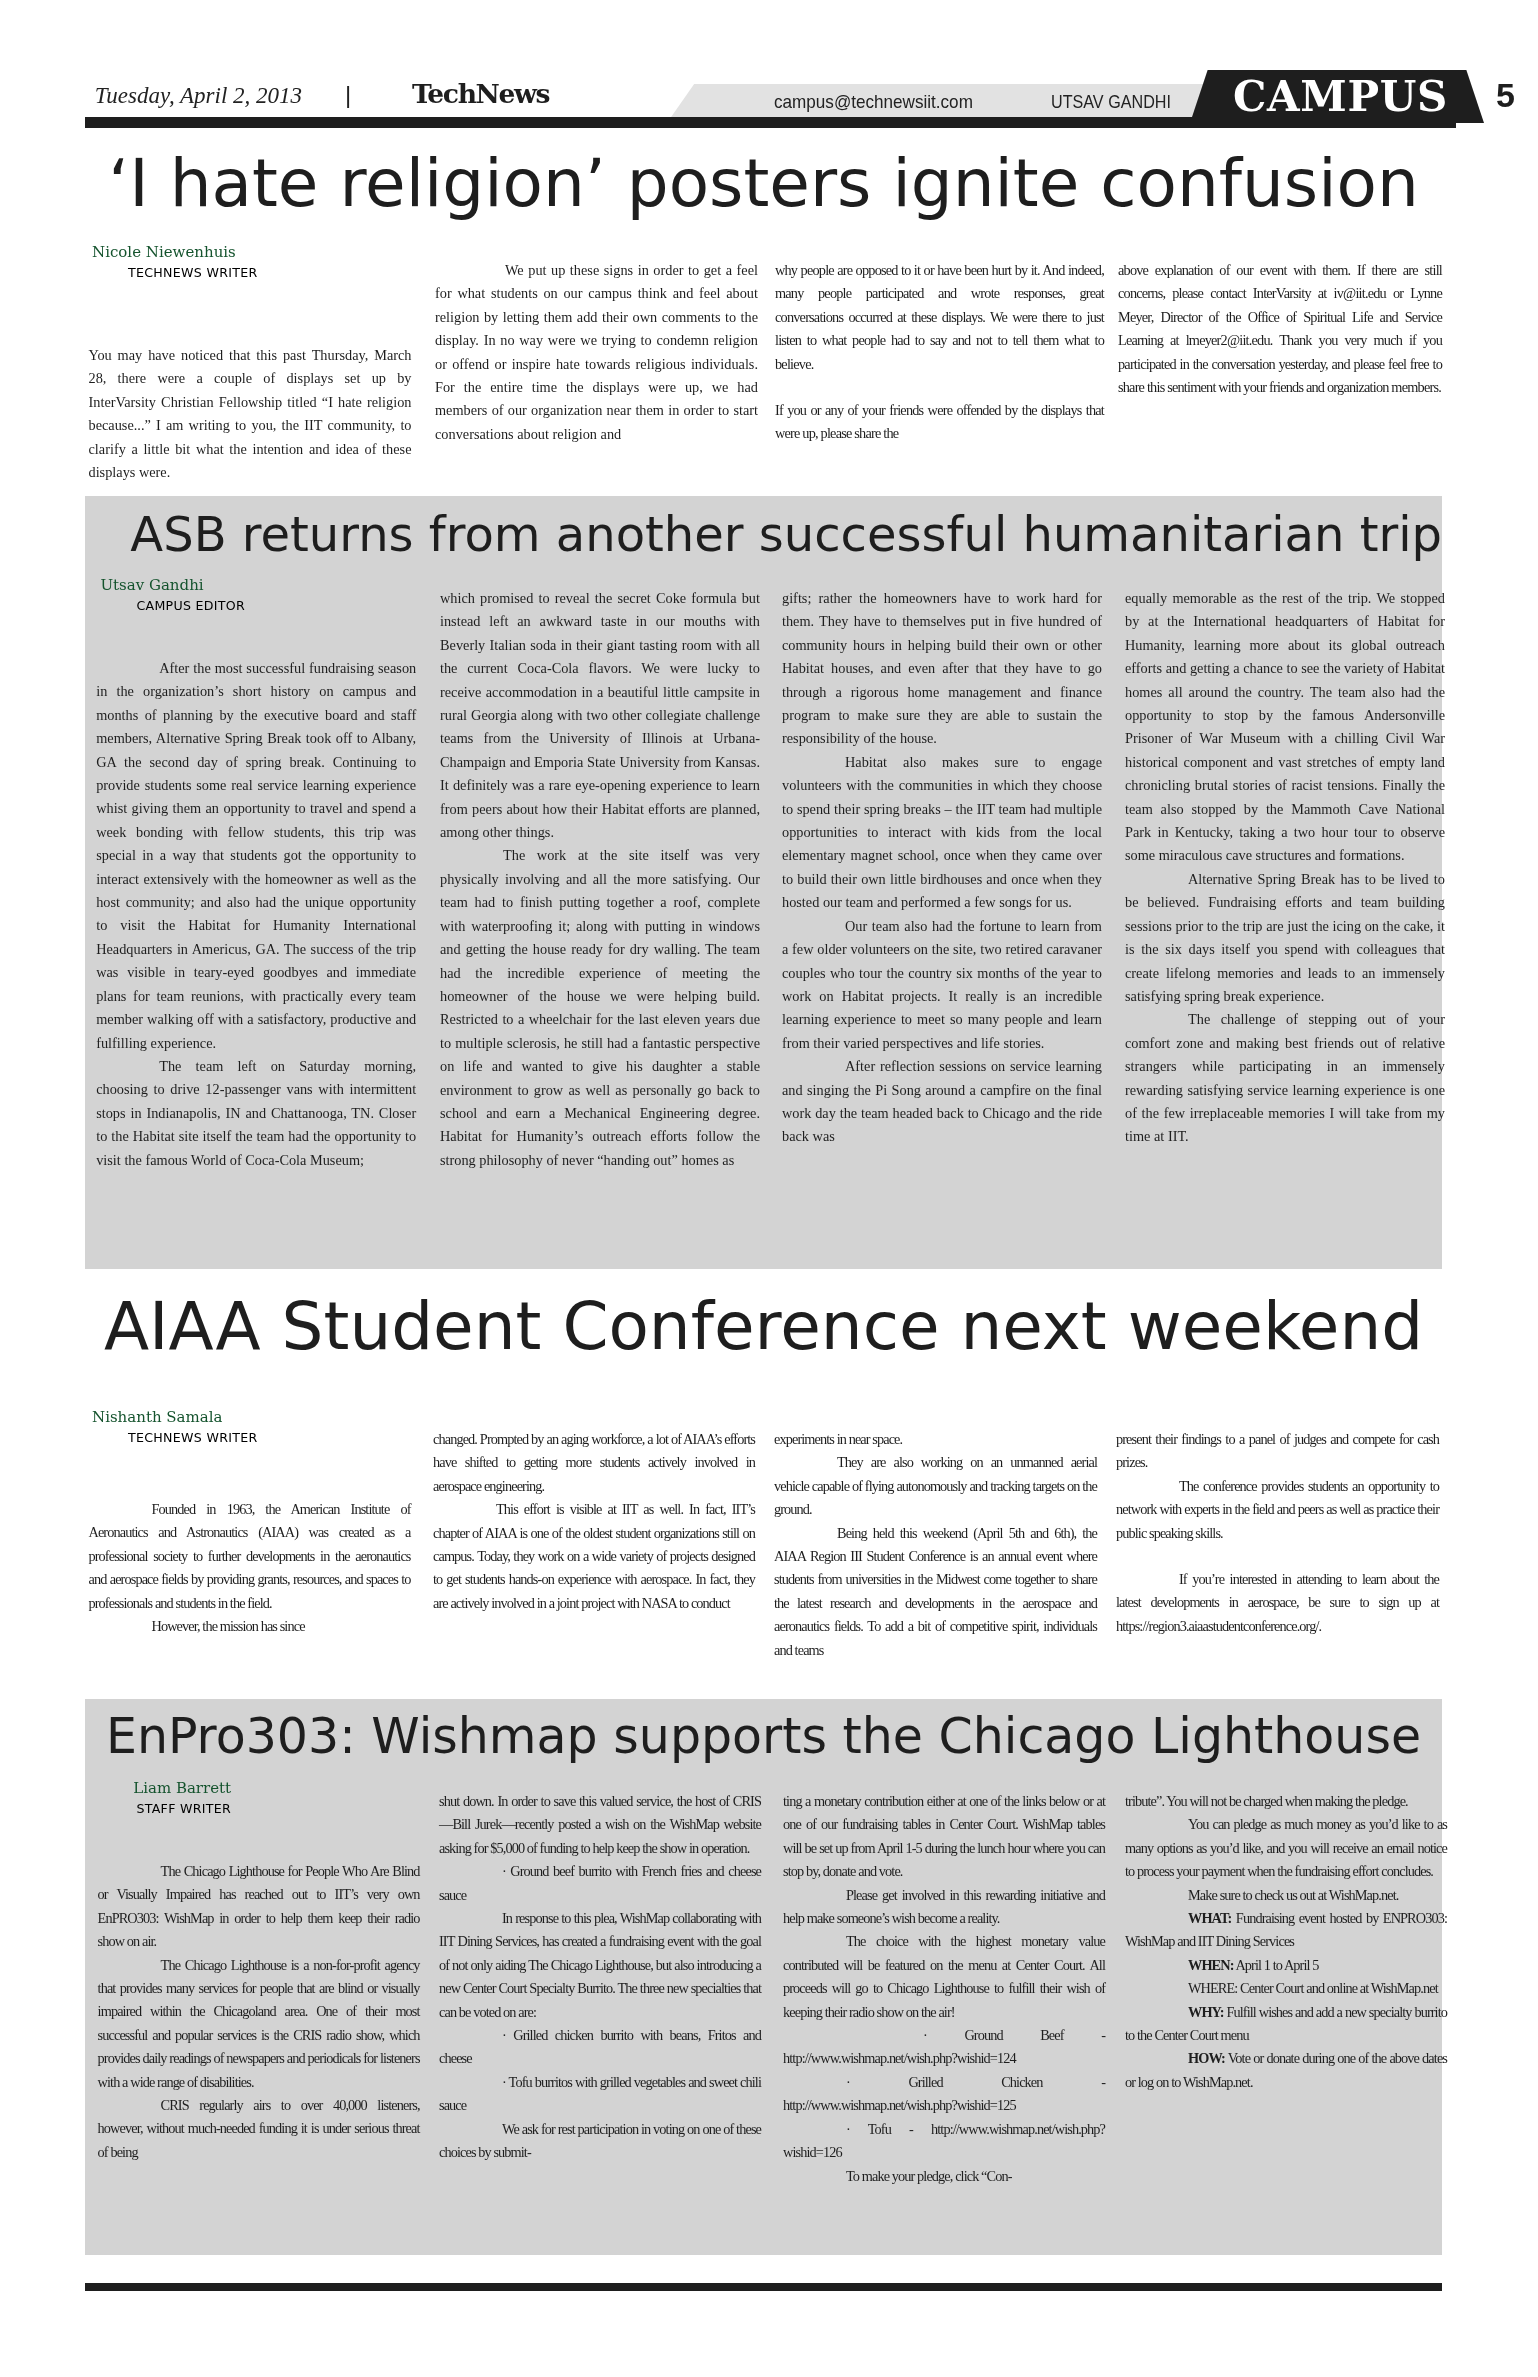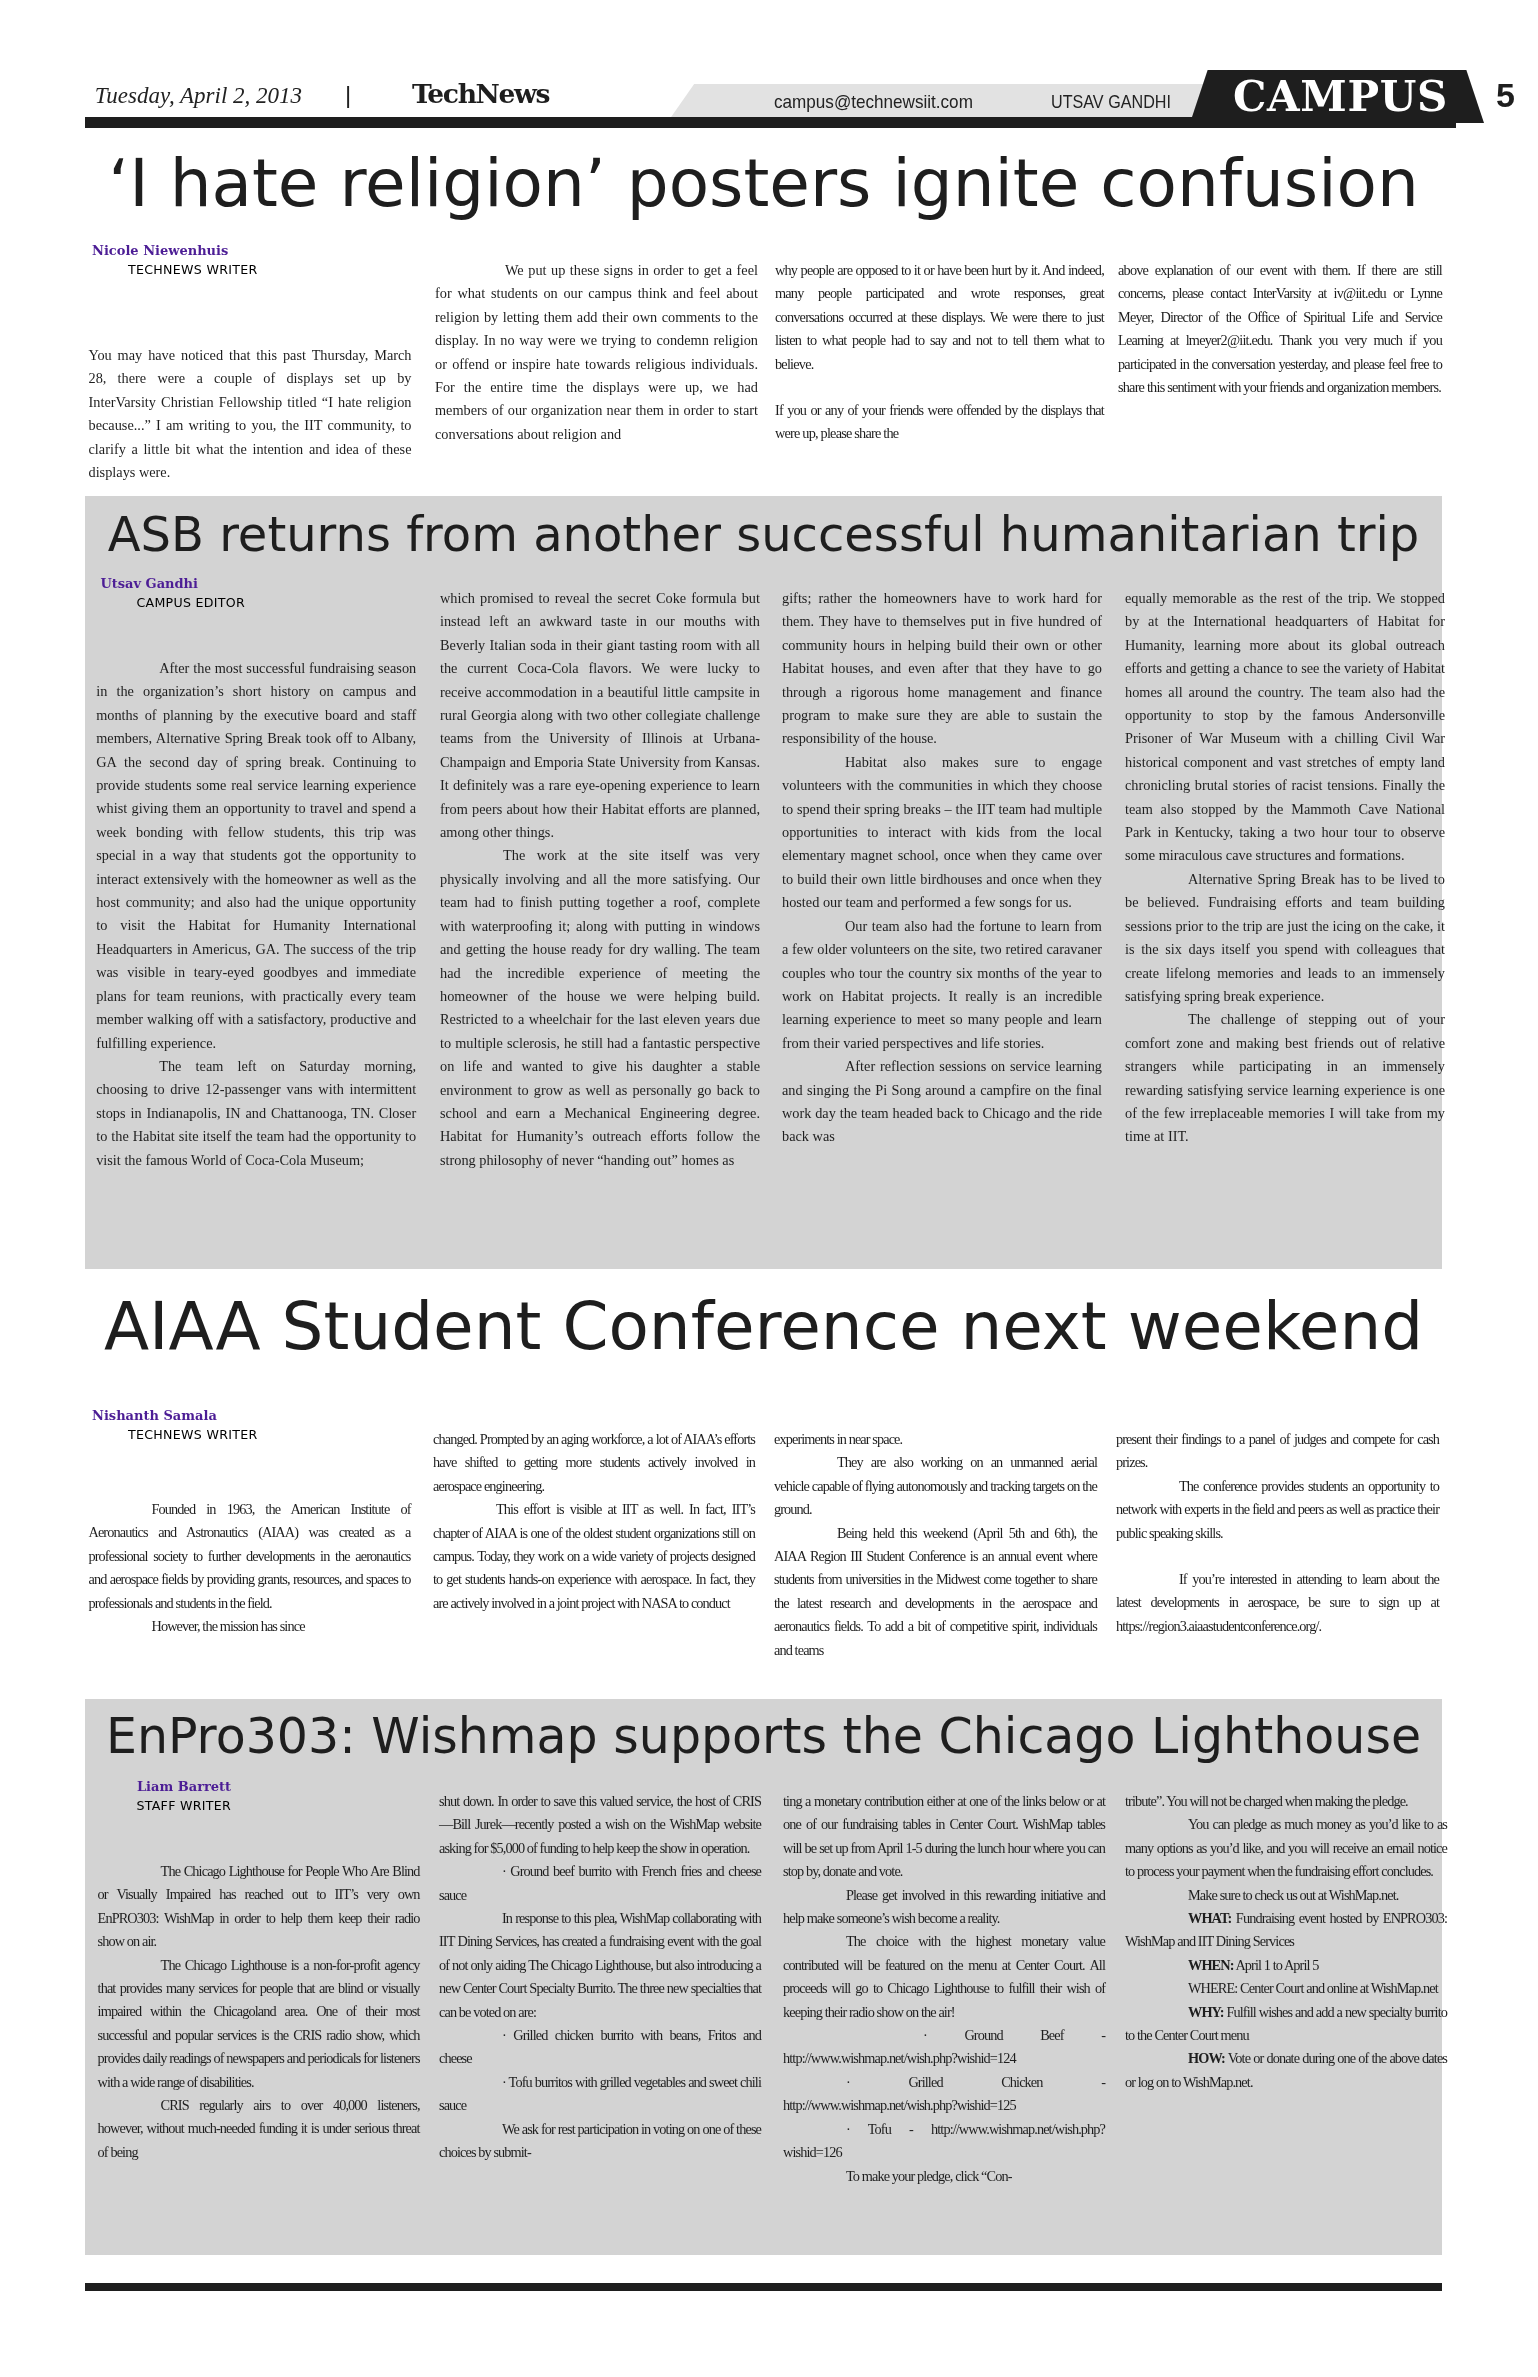--- a/index.html
+++ b/index.html
@@ -17,21 +17,21 @@
   .mh-tab { position: absolute; left: 1105px; top: 7px; width: 294px; height: 53px; background: #1e1e1e; clip-path: polygon(6% 0, 94% 0, 100% 100%, 0 100%); }
   .mh-section { position: absolute; left: 1133px; top: 7px; width: 245px; text-align: center; font-family: "DejaVu Serif", serif; font-weight: bold; font-size: 42px; color: #ffffff; line-height: 53px; letter-spacing: 0.7px; }
   .mh-page { position: absolute; left: 1411px; top: 12.6px; font-family: "Liberation Sans", sans-serif; font-weight: bold; font-size: 34px; color: #1e1e1e; }
   .mh-rule { position: absolute; left: 0; top: 54px; width: 1371px; height: 11.2px; background: #1e1e1e; }
 
   
   .article { position: absolute; left: 85px; width: 1357px; }
   .article.shaded { background: #d3d3d3; }
   .headline { font-family: "DejaVu Sans", sans-serif; color: #1e1e1e; line-height: 1; white-space: nowrap; text-align: center; }
   .byline { position: absolute; }
-  .byline-name { font-family: "DejaVu Serif", serif; font-weight: bold; font-size: 13px; color: #4c1d95; }
+  .byline-name { font-family: "DejaVu Serif", serif; font-weight: normal; font-size: 15px; color: #14532d; }
   .byline-role { font-family: "DejaVu Sans", sans-serif; font-size: 12.6px; color: #000000; margin-top: 4.2px; letter-spacing: 0.3px; margin-left: 36px; }
   .col { position: absolute; font-size: 14.3px; line-height: 23.4px; text-align: justify; hyphens: auto; color: #1e1e1e; }
   .col p { margin: 0; }
   .col p.ind { text-indent: 63px; }
   .col p.gap { margin-top: 23px; }
   .narrow { font-family: "Liberation Serif", serif; letter-spacing: -0.4px; }
   .lbl { font-weight: bold; }
 
   .bottom-rule { position: absolute; left: 85px; top: 2283px; width: 1357px; height: 8.4px; background: #1e1e1e; }
 </style>
@@ -66,21 +66,21 @@
   <div class="col narrow" style="left:690px; top:116px; width:329px; letter-spacing:-0.8px;">
     <p>why people are opposed to it or have been hurt by it. And indeed, many people participated and wrote responses, great conversations occurred at these displays. We were there to just listen to what people had to say and not to tell them what to believe.</p>
     <p class="gap">If you or any of your friends were offended by the displays that were up, please share the</p>
   </div>
   <div class="col narrow" style="left:1033px; top:116px; width:324px; letter-spacing:-0.8px;">
     <p>above explanation of our event with them. If there are still concerns, please contact InterVarsity at iv@iit.edu or Lynne Meyer, Director of the Office of Spiritual Life and Service Learning at lmeyer2@iit.edu. Thank you very much if you participated in the conversation yesterday, and please feel free to share this sentiment with your friends and organization members.</p>
   </div>
 </div>
 
 <div class="article shaded" style="top:496px; height:773px;">
-  <div class="headline" style="font-size: 48px; margin-top: 14px; display: block; width: 100%;">ASB returns from another successful humanitarian trip</div>
+  <div class="headline" style="font-size: 48px; margin-top: 14px; display: block; width: 100%; text-align: right;">ASB returns from another successful humanitarian trip</div>
   <div class="byline" style="left:15.4px; top:80px;">
     <div class="byline-name">Utsav Gandhi</div>
     <div class="byline-role">CAMPUS EDITOR</div>
   </div>
   <div class="col" style="left:11.2px; top:161px; width:320px;">
     <p class="ind">After the most successful fundraising season in the organization’s short history on campus and months of planning by the executive board and staff members, Alternative Spring Break took off to Albany, GA the second day of spring break. Continuing to provide students some real service learning experience whist giving them an opportunity to travel and spend a week bonding with fellow students, this trip was special in a way that students got the opportunity to interact extensively with the homeowner as well as the host community; and also had the unique opportunity to visit the Habitat for Humanity International Headquarters in Americus, GA. The success of the trip was visible in teary-eyed goodbyes and immediate plans for team reunions, with practically every team member walking off with a satisfactory, productive and fulfilling experience.</p>
     <p class="ind">The team left on Saturday morning, choosing to drive 12-passenger vans with intermittent stops in Indianapolis, IN and Chattanooga, TN. Closer to the Habitat site itself the team had the opportunity to visit the famous World of Coca-Cola Museum;</p>
   </div>
   <div class="col" style="left:355px; top:91px; width:320px;">
     <p>which promised to reveal the secret Coke formula but instead left an awkward taste in our mouths with Beverly Italian soda in their giant tasting room with all the current Coca-Cola flavors. We were lucky to receive accommodation in a beautiful little campsite in rural Georgia along with two other collegiate challenge teams from the University of Illinois at Urbana-Champaign and Emporia State University from Kansas. It definitely was a rare eye-opening experience to learn from peers about how their Habitat efforts are planned, among other things.</p>

